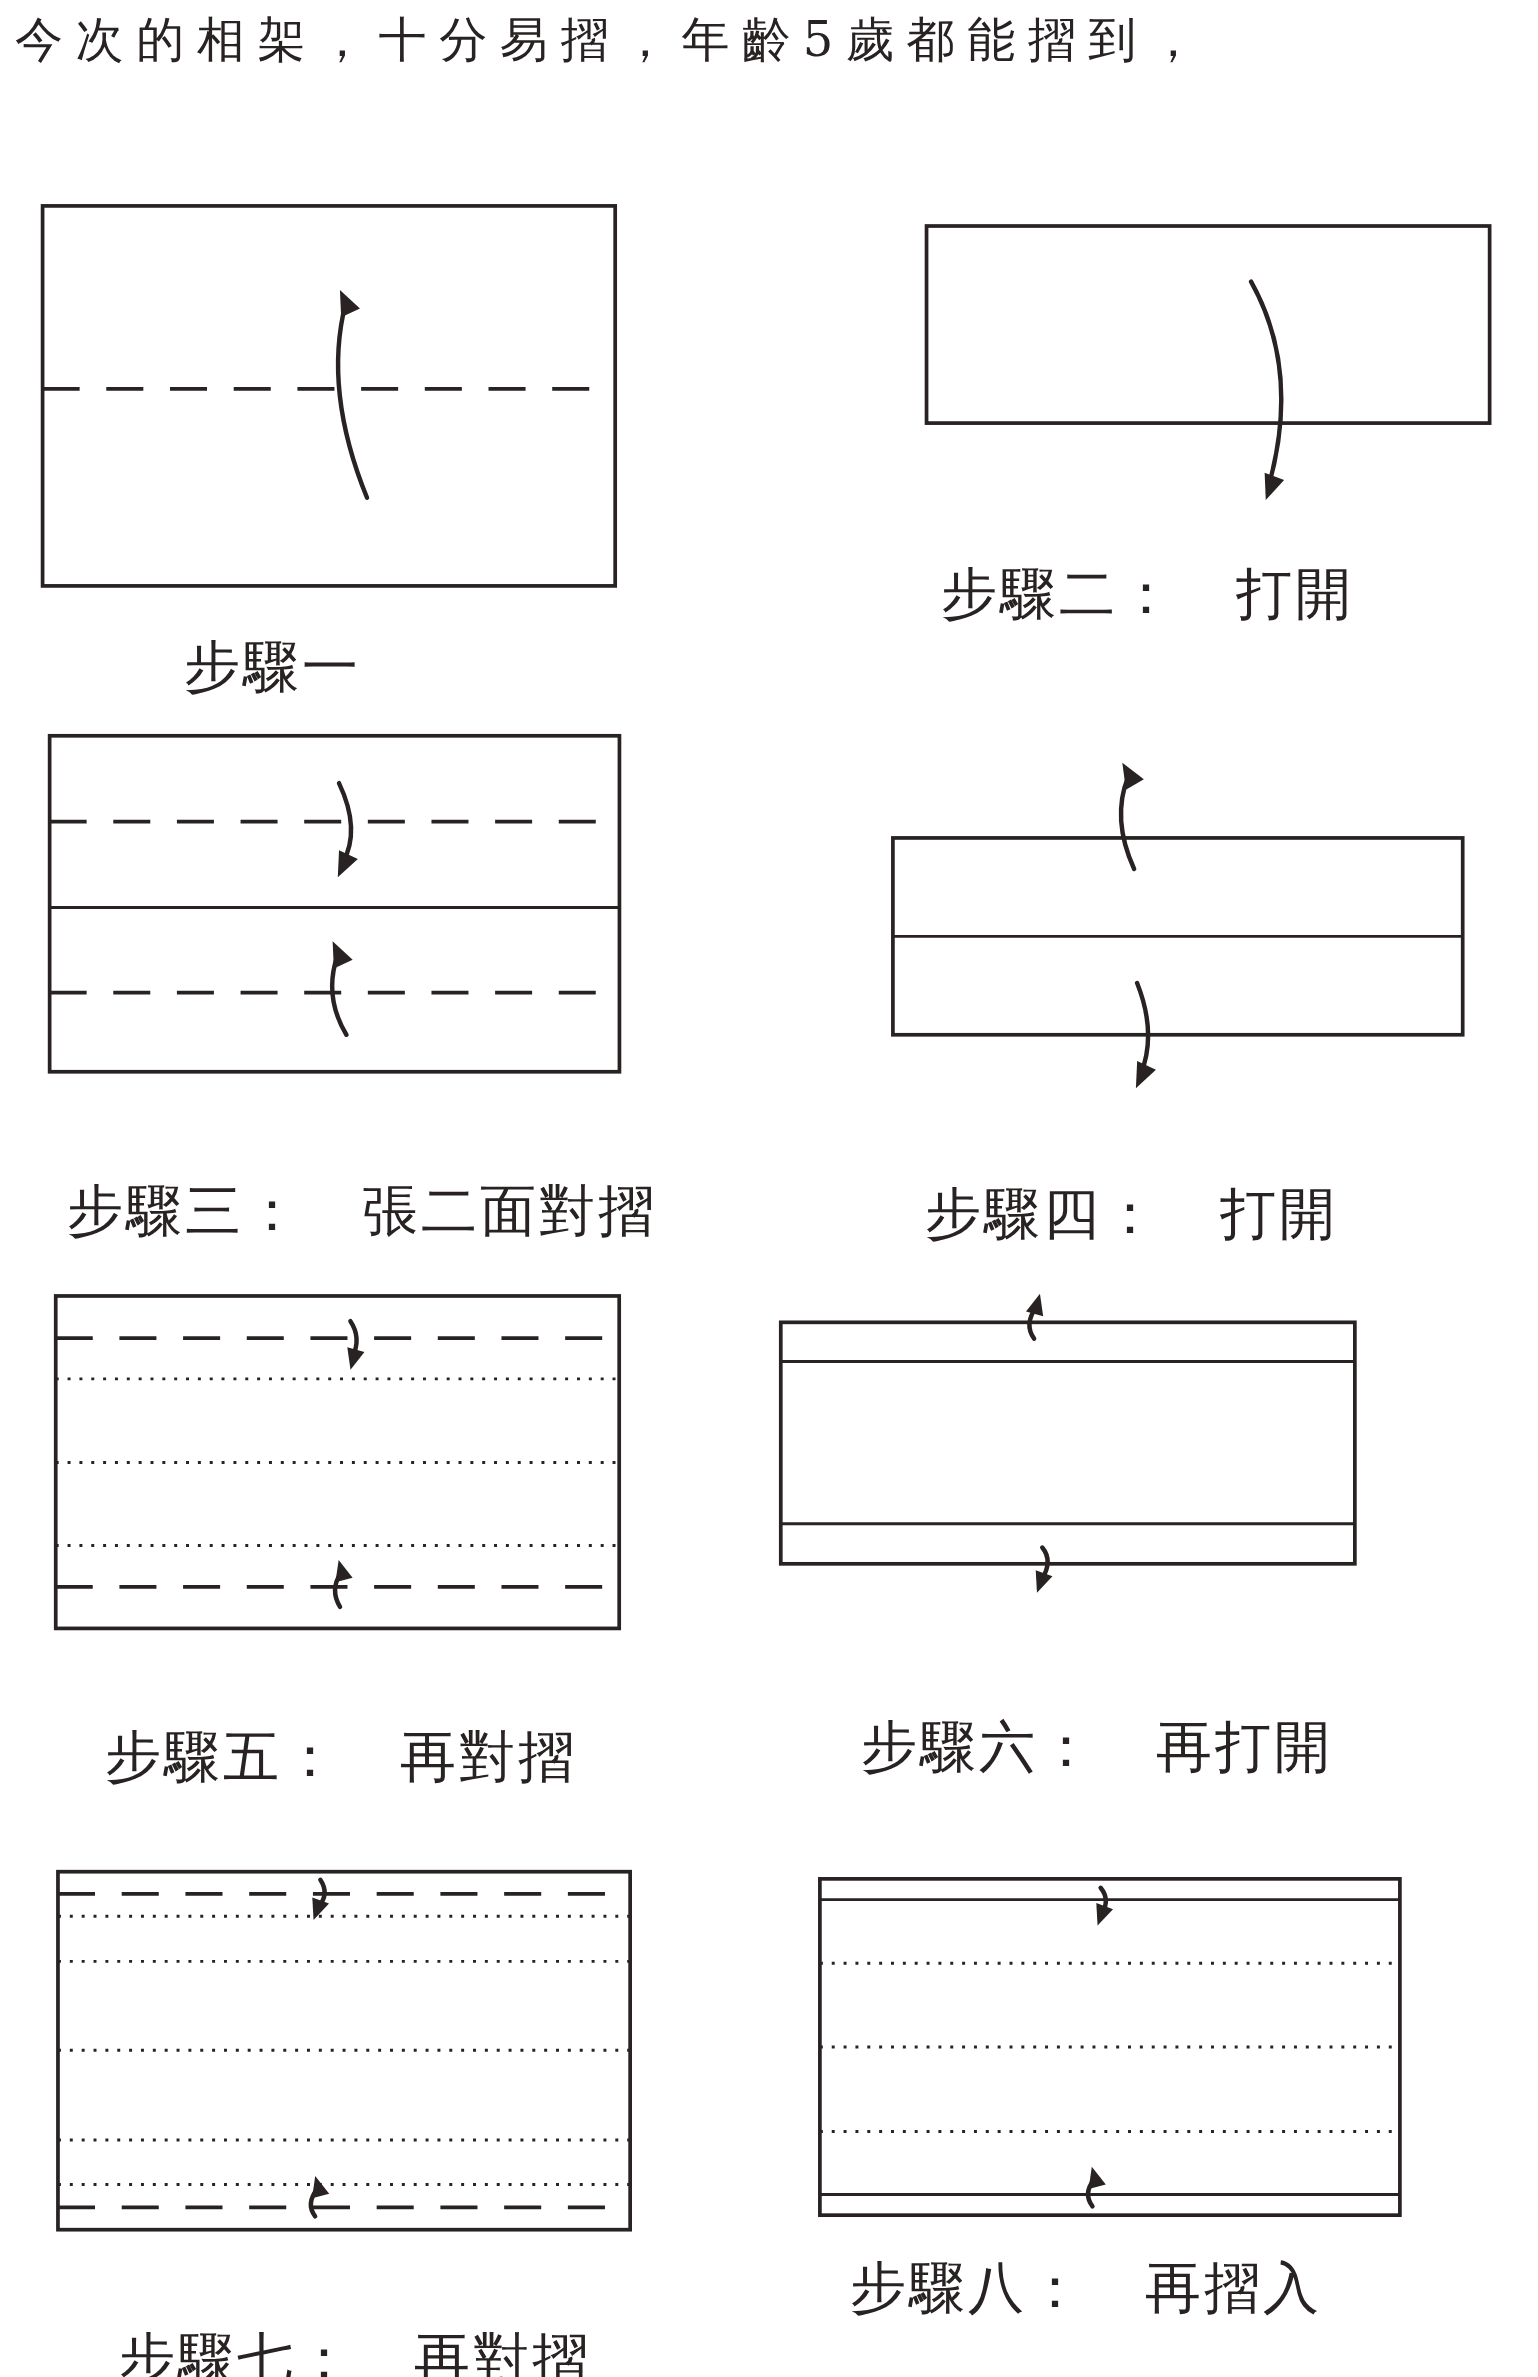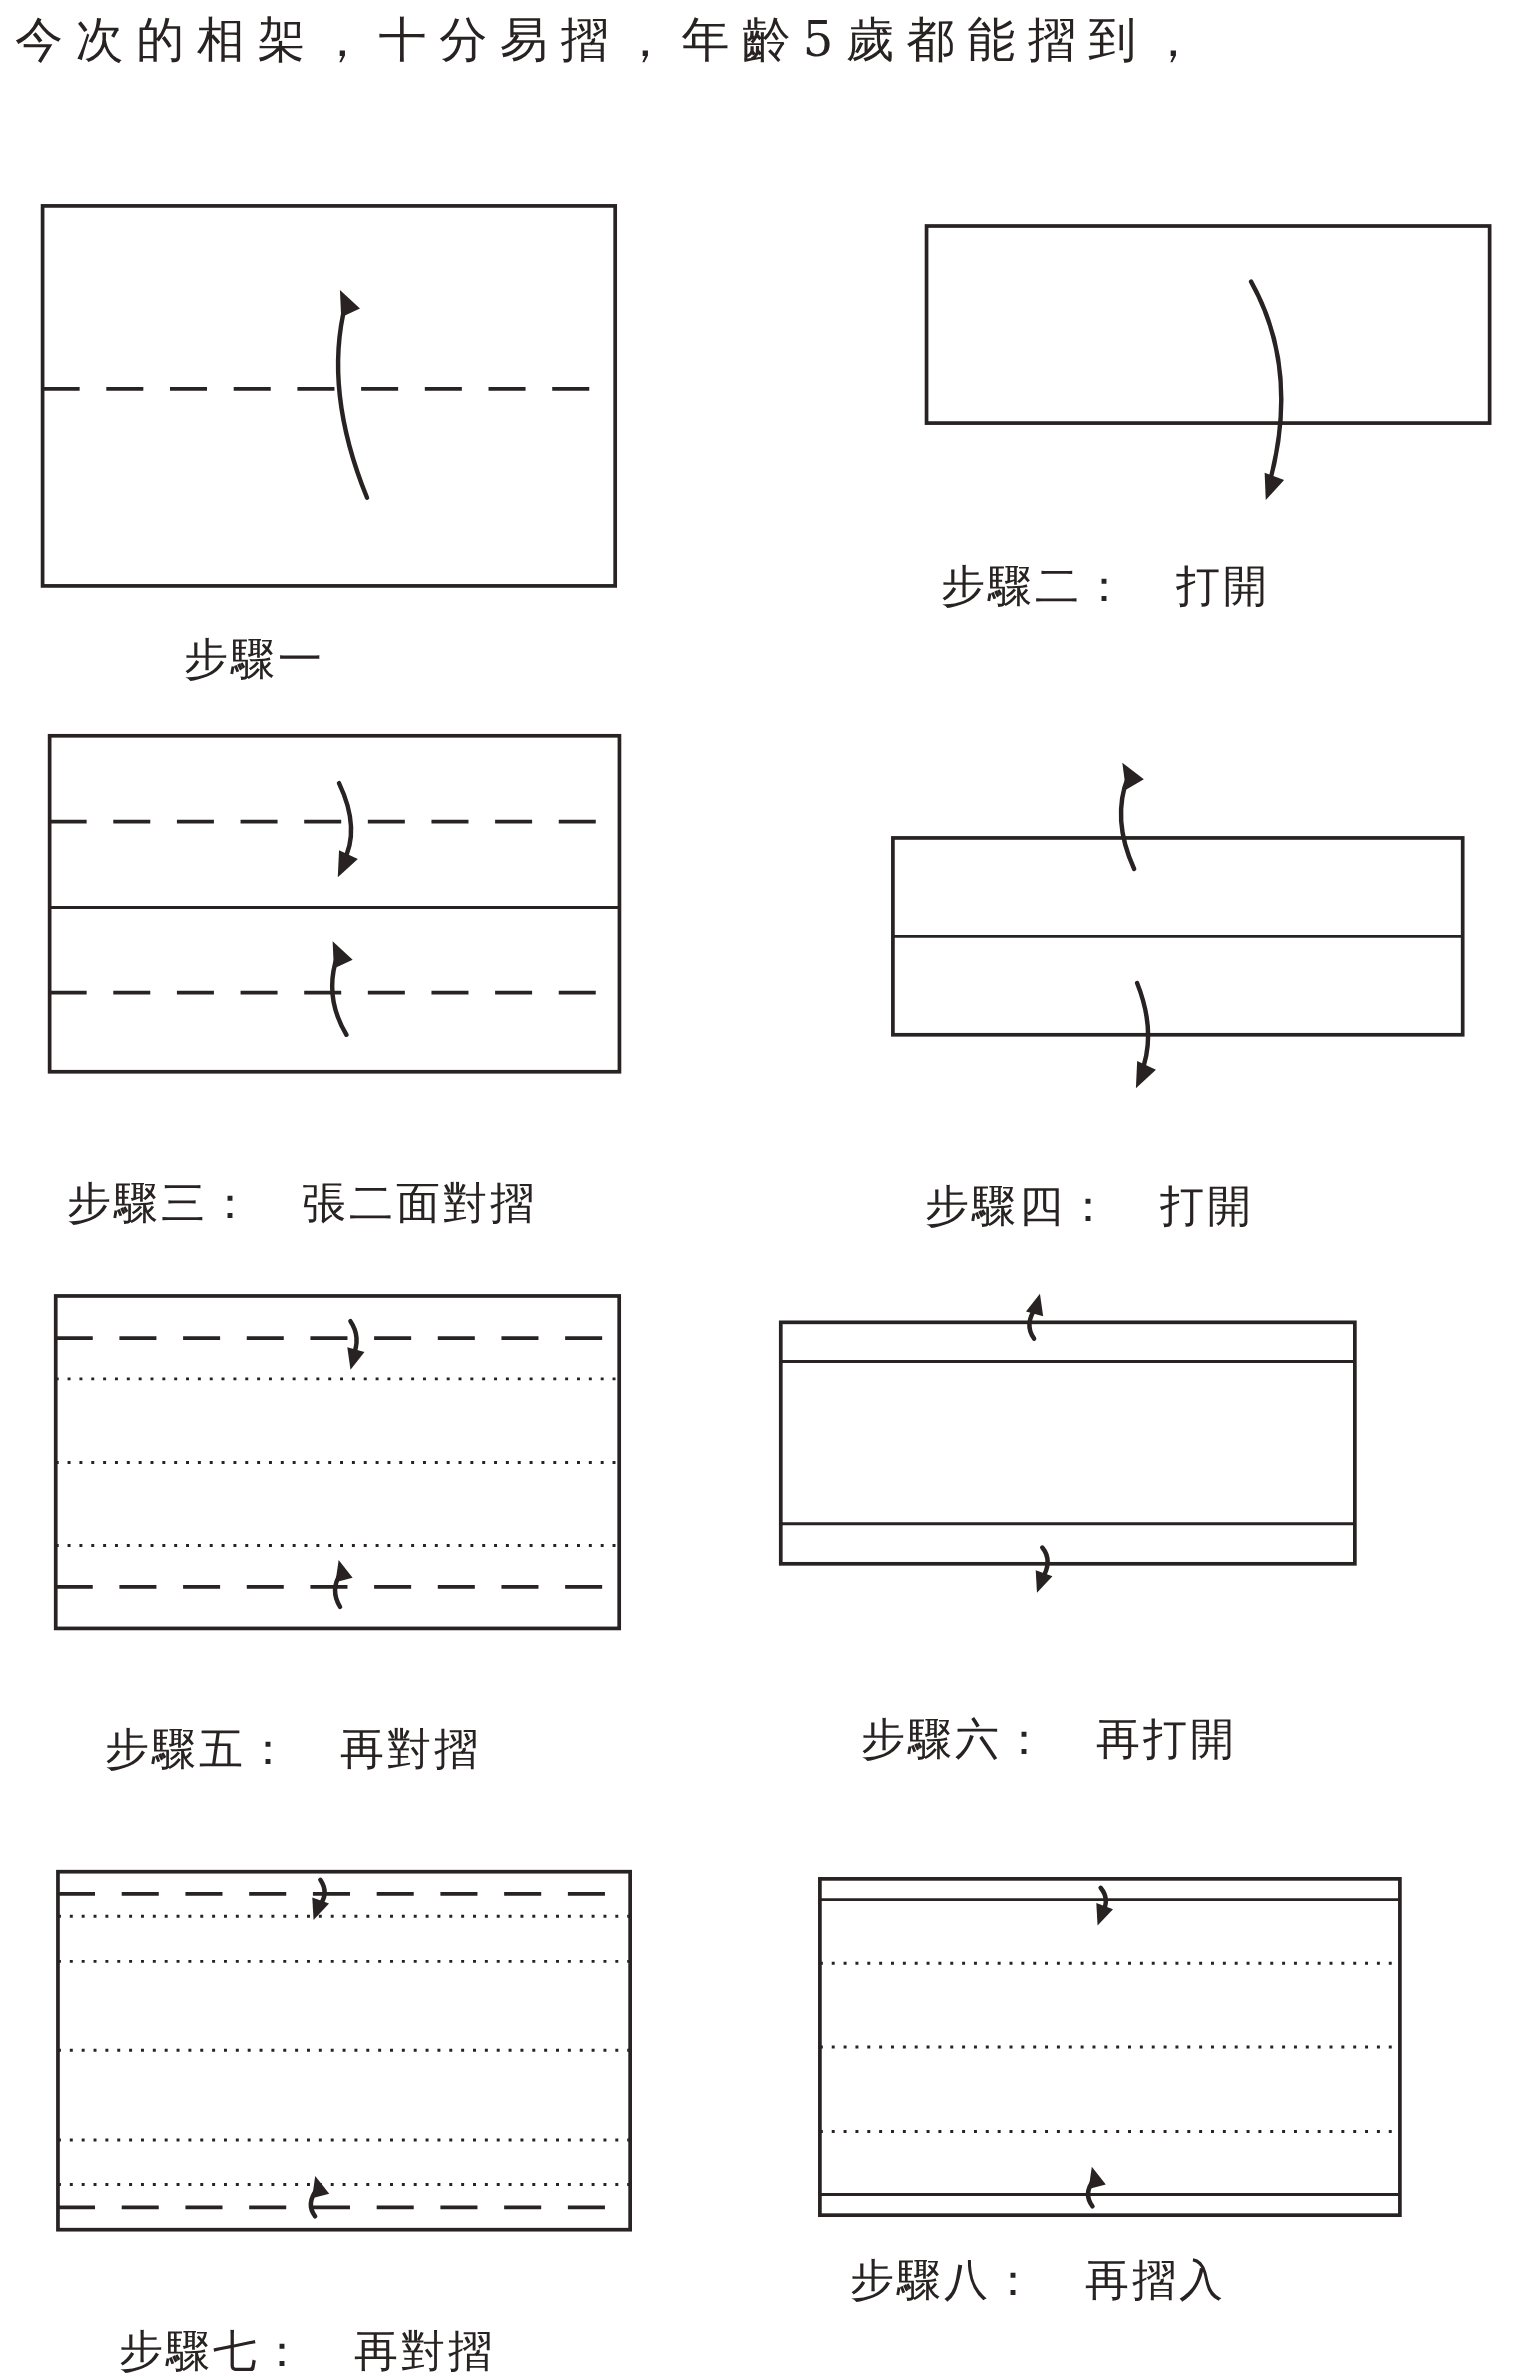--- a/index.html
+++ b/index.html
@@ -17,21 +17,21 @@
     left:3px;
     top:1.5px;
     font-size:48px;
     line-height:74px;
     letter-spacing:12.6px;
     white-space:nowrap;
     margin-left:12px;
   }
   .step-label{
     position:absolute;
-    font-size:44px;
+    font-size:56px;
     letter-spacing:3px;
     white-space:nowrap;
   }
   .diagram{position:absolute;}
   .paper{fill:#ffffff;stroke:#282222;stroke-width:5px;}
   .ln-dash{stroke:#282222;stroke-width:5px;stroke-dasharray:50 36;fill:none;}
   .ln-dot{stroke:#282222;stroke-width:4px;stroke-dasharray:4 12;fill:none;}
   .ln-solid{stroke:#282222;stroke-width:4px;fill:none;}
   .arc{stroke:#282222;stroke-width:6px;fill:none;stroke-linecap:round;}
   .head{fill:#282222;stroke:none;}

